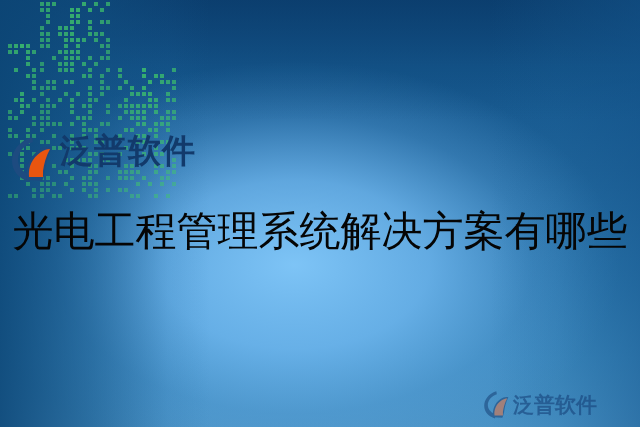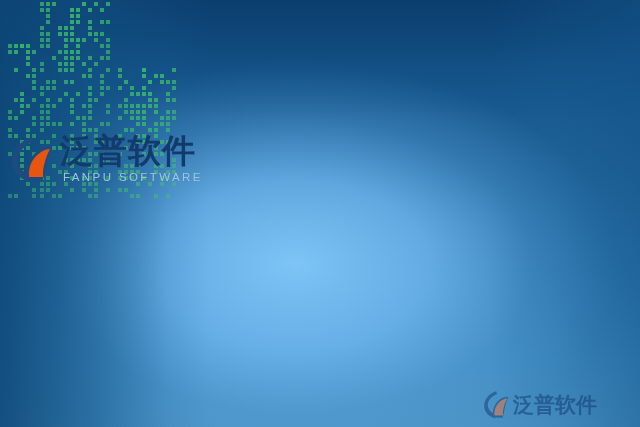--- a/index.html
+++ b/index.html
@@ -513,24 +513,24 @@
   <div class="logo-lockup">
     <span class="logo-mark">
       <svg viewBox="0 0 44 48" width="44" height="48" xmlns="http://www.w3.org/2000/svg">
         <path d="M20 2 C7 6, 0 16, 0 26 C0 36, 7 44, 18 47 L18 40 C10 37, 6 31, 6 25 C6 17, 12 10, 21 7 Z" fill="#1d4b80"></path>
         <path d="M15 45 C13 33, 17 22, 27 15 C31 12, 36 11, 40 12 C36 20, 34 28, 33 36 C32 41, 31 44, 30 46 Z" fill="#1d4b80"></path>
         <path d="M17 42 C16 32, 20 23, 29 17 C32 15, 35 14, 38 14 C34 21, 32 29, 31 36 L31 42 Z" fill="#e8550f"></path>
       </svg>
     </span>
     <span class="logo-text-block">
       <span class="logo-cn">泛普软件</span>
-      <span class="logo-en">FANPU SOFTWARE</span>
     </span>
   </div>
 
+  <div class="headline">光电工程管理系统解决方案有哪些</div>
 
   <div class="watermark">
     <div class="wm-row">
       <span class="wm-mark">
         <svg viewBox="0 0 44 48" width="27" height="29" xmlns="http://www.w3.org/2000/svg">
           <path d="M20 2 C7 6, 0 16, 0 26 C0 36, 7 44, 18 47 L18 40 C10 37, 6 31, 6 25 C6 17, 12 10, 21 7 Z" fill="#1d4b80"></path>
           <path d="M15 45 C13 33, 17 22, 27 15 C31 12, 36 11, 40 12 C36 20, 34 28, 33 36 C32 41, 31 44, 30 46 Z" fill="#1d4b80"></path>
           <path d="M17 42 C16 32, 20 23, 29 17 C32 15, 35 14, 38 14 C34 21, 32 29, 31 36 L31 42 Z" fill="#d8774f"></path>
         </svg>
       </span>

